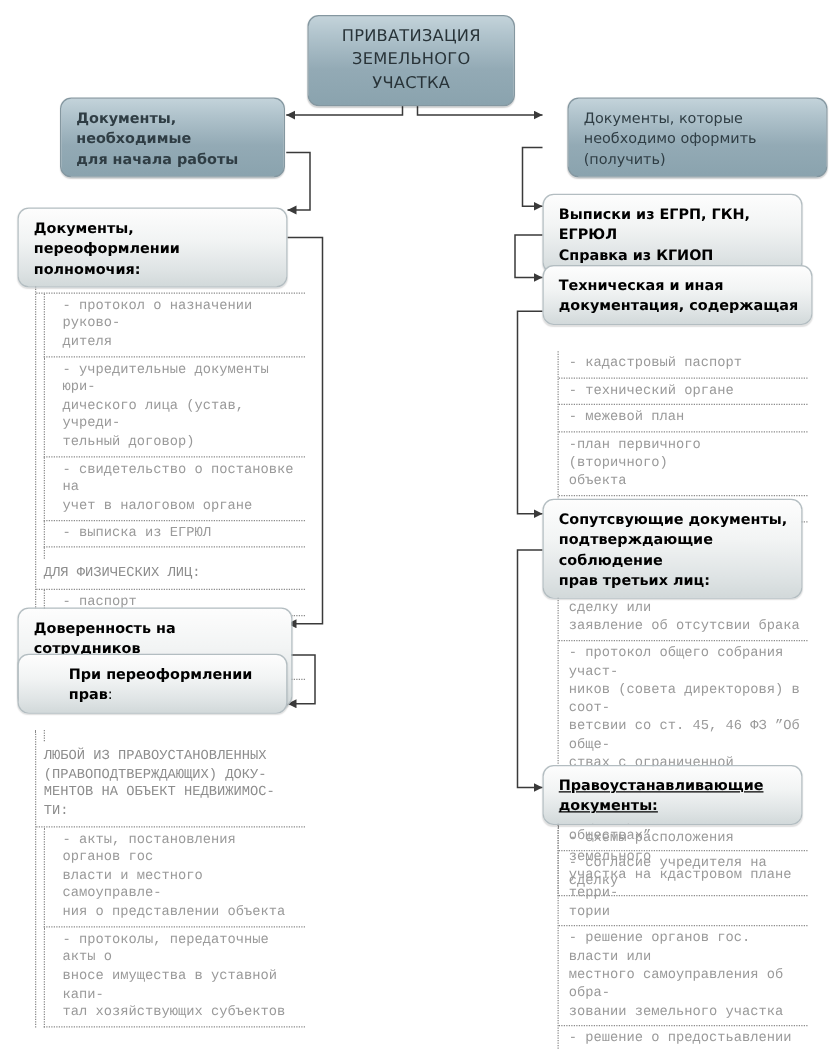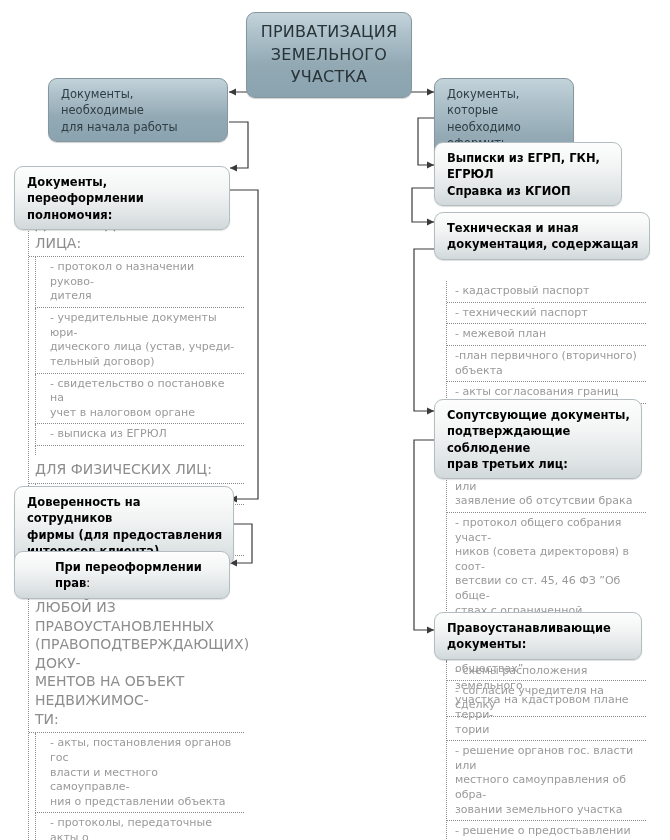--- a/index.html
+++ b/index.html
@@ -24,21 +24,21 @@
   
   .box.steel{
     background:linear-gradient(180deg,#c3d3da 0%,#b0c3cc 22%,#93aab5 60%,#8aa3ae 100%);
     border:1px solid #8497a0;
     color:#2f3d44;
     font-size:11.5px;
     box-shadow:0 1px 1px rgba(0,0,0,.18);
   }
   .box.steel.title{
     text-align:center;
-    font-size:16px;
+    font-size:13px;
     letter-spacing:.2px;
     color:#283338;
     padding:8px 10px;
   }
   
   .box.light{
     background:linear-gradient(180deg,#fdfdfd 0%,#f2f4f4 40%,#dfe4e5 78%,#d2d9da 100%);
     border:1px solid #b3bdc1;
     color:#000;
     font-weight:bold;
@@ -47,24 +47,25 @@
   }
   .box.light .reg{font-weight:normal;}
 
   
   .panel{
     position:absolute;
     box-sizing:border-box;
     z-index:2;
     border-left:1px dotted #8b8b8b;
     padding:0;
+    font-family:Liberation Mono, monospace;
   }
   .panel .ph{
     color:#8d8d8d;
-    font-size:14px;
+    font-size:11px;
     line-height:1.33;
     padding:5px 4px 4px 6px;
     border-bottom:1px dotted #8b8b8b;
   }
   .panel ul{list-style:none;margin:0;padding:0;}
   .panel li{
     color:#9a9a9a;
     font-size:11px;
     line-height:1.33;
     padding:3px 4px 3px 14px;
@@ -106,21 +107,21 @@
 
       <path d="M434,440 L414,440 L414,630 L434,630" marker-end="url(#ar)"></path>
     </g>
   </svg>
 
   <div class="box steel title" style="left:246px;top:12px;width:166px;">
     <div>ПРИВАТИЗАЦИЯ</div>
     <div>ЗЕМЕЛЬНОГО УЧАСТКА</div>
   </div>
 
-  <div class="box steel" style="left:48px;top:78px;width:180px;">
+  <div class="box steel" style="left:48px;top:78px;width:180px;font-weight:bold;">
     <div>Документы, необходимые</div>
     <div>для начала работы</div>
   </div>
 
   <div class="box light" style="left:14px;top:166px;width:216px;">
     <div>Документы, переоформлении</div>
     <div>полномочия:</div>
   </div>
 
   <div class="panel" style="left:28px;top:210px;width:216px;">
@@ -138,74 +139,74 @@
         <li>- иной документ, удостоверяющий<br>личность</li>
       </ul>
   </div>
 
   <div class="box light" style="left:14px;top:486px;width:220px;">
     <div>Доверенность на сотрудников</div>
     <div>фирмы (для предоставления</div>
     <div>интересов клиента)</div>
   </div>
 
-  <div class="box light" style="left:14px;top:551px;width:216px;padding-left:40px;">
+  <div class="box light" style="left:14px;top:523px;width:216px;padding-left:40px;">
     <span>При переоформлении прав</span><span class="reg">:</span>
   </div>
 
   <div class="panel" style="left:28px;top:584px;width:216px;">
     <div class="gap"></div>
     <div class="ph">ЛЮБОЙ ИЗ ПРАВОУСТАНОВЛЕННЫХ<br>(ПРАВОПОДТВЕРЖДАЮЩИХ) ДОКУ-<br>МЕНТОВ НА ОБЪЕКТ НЕДВИЖИМОС-<br>ТИ:</div>
     <ul>
         <li>- акты, постановления органов гос<br>власти и местного самоуправле-<br>ния о представлении объекта</li>
         <li>- протоколы, передаточные акты о<br>вносе имущества в уставной капи-<br>тал хозяйствующих субъектов</li>
       </ul>
   </div>
 
-  <div class="box steel" style="left:434px;top:78px;width:140px;">
+  <div class="box steel" style="left:454px;top:78px;width:208px;">
     <div>Документы, которые</div>
     <div>необходимо оформить</div>
     <div>(получить)</div>
   </div>
 
-  <div class="box light" style="left:434px;top:142px;width:188px;">
+  <div class="box light" style="left:434px;top:155px;width:208px;">
     <div>Выписки из ЕГРП, ГКН, ЕГРЮЛ</div>
     <div>Справка из КГИОП</div>
   </div>
 
   <div class="box light" style="left:434px;top:212px;width:216px;">
     <div>Техническая и иная</div>
     <div>документация, содержащая</div>
   </div>
 
   <div class="panel flat" style="left:446px;top:281px;width:200px;">
     <ul>
         <li>- кадастровый паспорт</li>
-        <li>- технический паспорт</li>
+        <li>- технический органе</li>
         <li>- межевой план</li>
         <li>-план первичного (вторичного)<br>объекта</li>
         <li>- акты согласования границ</li>
       </ul>
   </div>
 
   <div class="box light" style="left:434px;top:399px;width:208px;">
     <div>Сопутсвующие документы,</div>
     <div>подтверждающие соблюдение</div>
     <div>прав третьих лиц:</div>
   </div>
 
   <div class="panel flat" style="left:446px;top:462px;width:200px;">
     <ul>
         <li>- согласие супруга(и) на сделку или<br>заявление об отсутсвии брака</li>
         <li>- протокол общего собрания участ-<br>ников (совета директоровя) в соот-<br>ветсвии со ст. 45, 46 ФЗ ”Об обще-<br>ствах с ограниченной ответсвеннос-<br>тью”, ст. 77-79 ФЗ ”Об акционерных<br>обществах”</li>
         <li>- согласие учредителя на сделку</li>
       </ul>
   </div>
 
-  <div class="box light" style="left:434px;top:612px;width:208px;">
+  <div class="box light" style="left:434px;top:612px;width:208px;text-decoration:underline;">
     <div>Правоустанавливающие</div>
     <div>документы:</div>
   </div>
 
   <div class="panel flat" style="left:446px;top:661px;width:200px;">
     <ul>
         <li>- схемы расположения земельного<br>участка на кдастровом плане терри-<br>тории</li>
         <li>- решение органов гос. власти или<br>местного самоуправления об обра-<br>зовании земельного участка</li>
         <li>- решение о предостьавлении<br>земельных участков в аренду, либо<br>в собственность</li>
       </ul>

